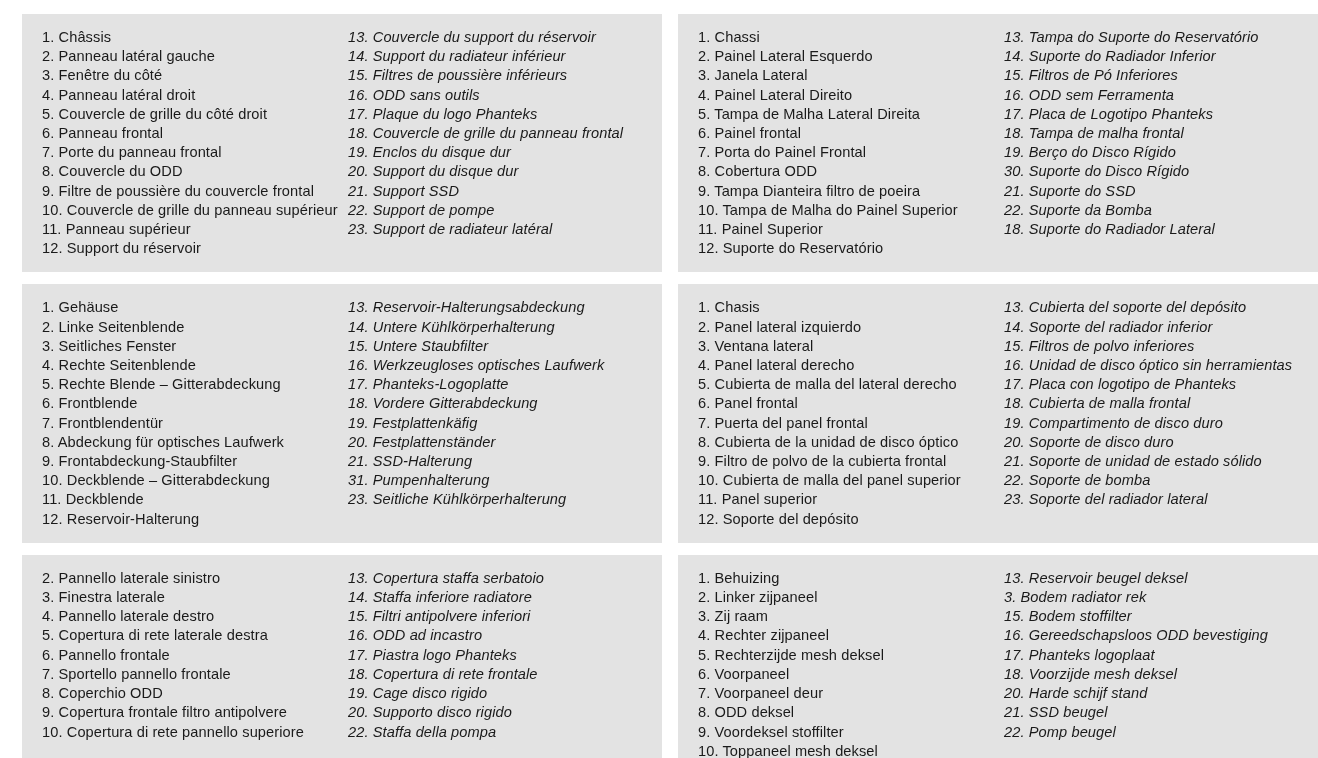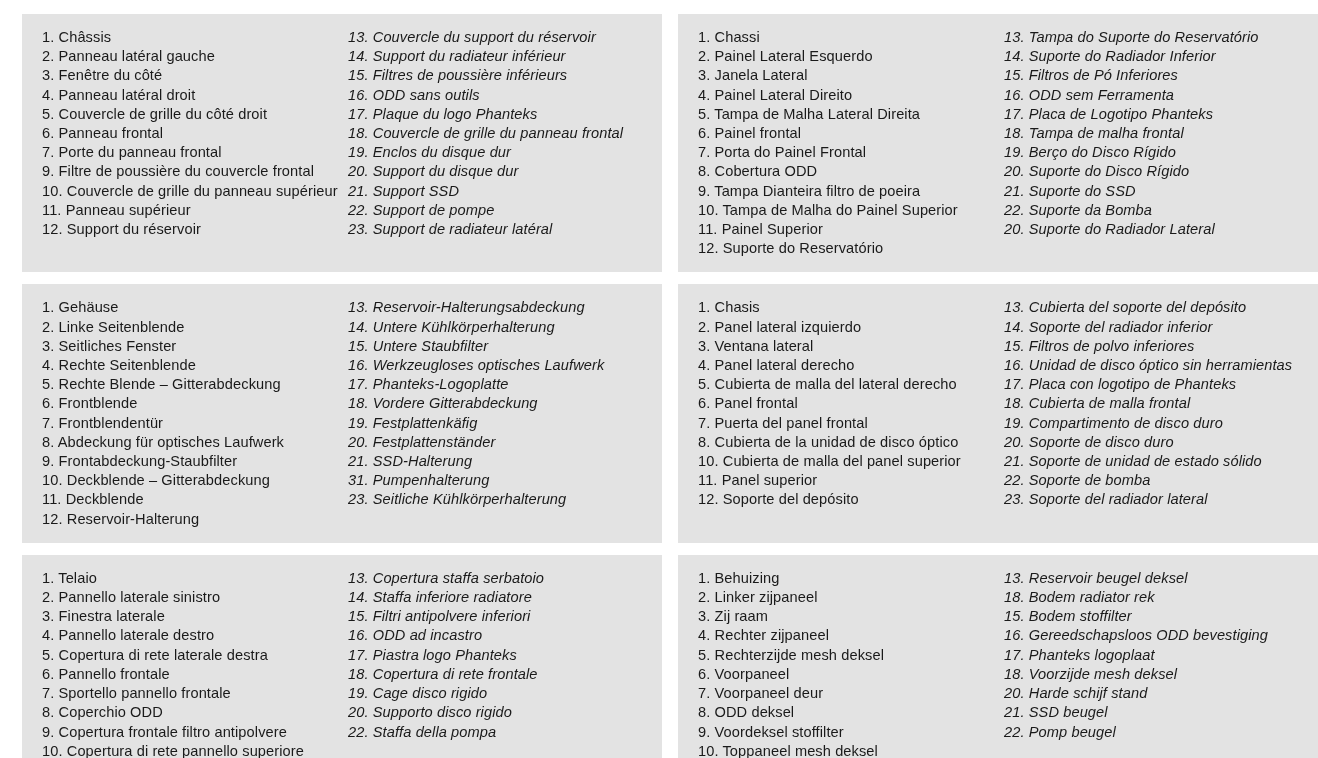--- a/index.html
+++ b/index.html
@@ -71,20 +71,21 @@
     <div class="panel h1">
       <div class="panel-col left">
         <ol class="items">
           <li>1. Châssis</li>
           <li>2. Panneau latéral gauche</li>
           <li>3. Fenêtre du côté</li>
           <li>4. Panneau latéral droit</li>
           <li>5. Couvercle de grille du côté droit</li>
           <li>6. Panneau frontal</li>
           <li>7. Porte du panneau frontal</li>
+          <li>8. Couvercle du ODD</li>
           <li>9. Filtre de poussière du couvercle frontal</li>
           <li>10. Couvercle de grille du panneau supérieur</li>
           <li>11. Panneau supérieur</li>
           <li>12. Support du réservoir</li>
         </ol>
       </div>
       <div class="panel-col right">
         <ol class="items">
           <li>13. Couvercle du support du réservoir</li>
           <li>14. Support du radiateur inférieur</li>
@@ -120,24 +121,24 @@
       </div>
       <div class="panel-col right">
         <ol class="items">
           <li>13. Tampa do Suporte do Reservatório</li>
           <li>14. Suporte do Radiador Inferior</li>
           <li>15. Filtros de Pó Inferiores</li>
           <li>16. ODD sem Ferramenta</li>
           <li>17. Placa de Logotipo Phanteks</li>
           <li>18. Tampa de malha frontal</li>
           <li>19. Berço do Disco Rígido</li>
-          <li>20. Suporte do Disco Rígido</li>
+          <li>30. Suporte do Disco Rígido</li>
           <li>21. Suporte do SSD</li>
           <li>22. Suporte da Bomba</li>
-          <li>20. Suporte do Radiador Lateral</li>
+          <li>18. Suporte do Radiador Lateral</li>
         </ol>
       </div>
     </div>
 
     <div class="panel h2">
       <div class="panel-col left">
         <ol class="items">
           <li>1. Gehäuse</li>
           <li>2. Linke Seitenblende</li>
           <li>3. Seitliches Fenster</li>
@@ -173,20 +174,21 @@
       <div class="panel-col left">
         <ol class="items">
           <li>1. Chasis</li>
           <li>2. Panel lateral izquierdo</li>
           <li>3. Ventana lateral</li>
           <li>4. Panel lateral derecho</li>
           <li>5. Cubierta de malla del lateral derecho</li>
           <li>6. Panel frontal</li>
           <li>7. Puerta del panel frontal</li>
           <li>8. Cubierta de la unidad de disco óptico</li>
+          <li>9. Filtro de polvo de la cubierta frontal</li>
           <li>10. Cubierta de malla del panel superior</li>
           <li>11. Panel superior</li>
           <li>12. Soporte del depósito</li>
         </ol>
       </div>
       <div class="panel-col right">
         <ol class="items">
           <li>13. Cubierta del soporte del depósito</li>
           <li>14. Soporte del radiador inferior</li>
           <li>15. Filtros de polvo inferiores</li>
@@ -198,21 +200,20 @@
           <li>21. Soporte de unidad de estado sólido</li>
           <li>22. Soporte de bomba</li>
           <li>23. Soporte del radiador lateral</li>
         </ol>
       </div>
     </div>
 
     <div class="panel h3">
       <div class="panel-col left">
         <ol class="items">
-          <li>1. Telaio</li>
           <li>2. Pannello laterale sinistro</li>
           <li>3. Finestra laterale</li>
           <li>4. Pannello laterale destro</li>
           <li>5. Copertura di rete laterale destra</li>
           <li>6. Pannello frontale</li>
           <li>7. Sportello pannello frontale</li>
           <li>8. Coperchio ODD</li>
           <li>9. Copertura frontale filtro antipolvere</li>
           <li>10. Copertura di rete pannello superiore</li>
 
@@ -246,21 +247,21 @@
           <li>7. Voorpaneel deur</li>
           <li>8. ODD deksel</li>
           <li>9. Voordeksel stoffilter</li>
           <li>10. Toppaneel mesh deksel</li>
 
         </ol>
       </div>
       <div class="panel-col right">
         <ol class="items">
           <li>13. Reservoir beugel deksel</li>
-          <li>18. Bodem radiator rek</li>
+          <li>3. Bodem radiator rek</li>
           <li>15. Bodem stoffilter</li>
           <li>16. Gereedschapsloos ODD bevestiging</li>
           <li>17. Phanteks logoplaat</li>
           <li>18. Voorzijde mesh deksel</li>
           <li>20. Harde schijf stand</li>
           <li>21. SSD beugel</li>
           <li>22. Pomp beugel</li>
 
         </ol>
       </div>

